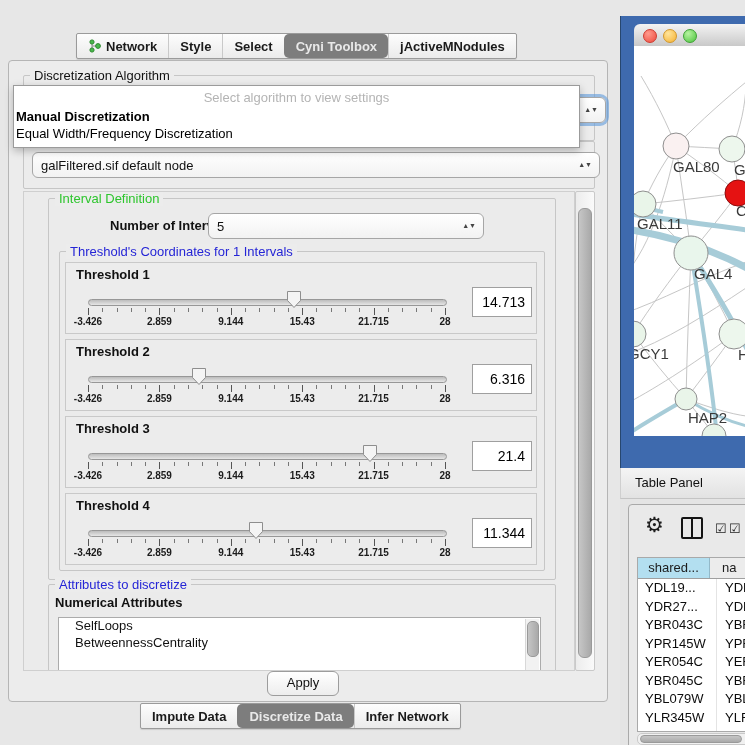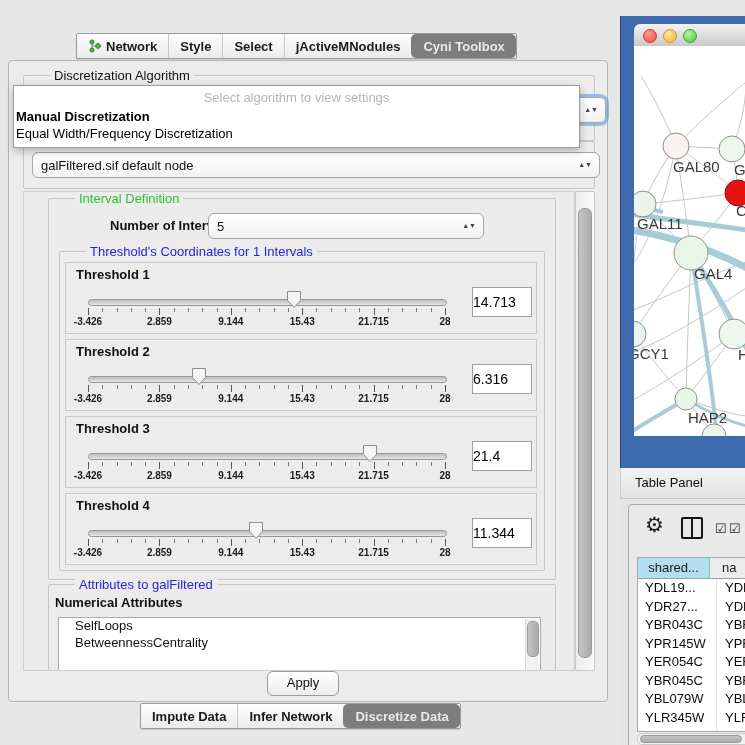--- a/index.html
+++ b/index.html
@@ -21,21 +21,21 @@
   #bottom-tabs{left:140px;top:703px;}
   .tab{display:flex;align-items:center;padding:0 11px;font-size:13px;font-weight:bold;color:#1a1a1a;
        border-left:1px solid #c9c9c9;white-space:nowrap;cursor:default;}
   .tab:first-child{border-left:none;}
   .tab.active{background:#7d7d7d;color:#e9e9e9;border-radius:5px;border-left-color:transparent;}
   .tab .tab-icon{margin-right:5px;display:inline-flex;}
   
   #card{position:absolute;left:8px;top:60px;width:598px;height:640px;background:#ececec;
         border:1px solid #b5b5b5;border-radius:4px;}
   .group{position:absolute;border:1px solid #c6c6c6;border-radius:2px;}
-  .legend{position:absolute;top:-8px;left:6px;background:#ececec;padding:0 4px;font-size:13px;color:#111;white-space:nowrap;margin-left:20px;}
+  .legend{position:absolute;top:-8px;left:6px;background:#ececec;padding:0 4px;font-size:13px;color:#111;white-space:nowrap;}
   .legend.green{color:#2dc52d;}
   .legend.blue{color:#2525d6;}
   
   .combo{position:absolute;background:linear-gradient(#ffffff,#f2f2f2);border:1px solid #a6a6a6;
          border-radius:6px;font-size:13px;color:#111;display:flex;align-items:center;
          padding:0 8px;white-space:nowrap;overflow:hidden;cursor:default;}
   .stepper{position:absolute;right:7px;top:50%;transform:translateY(-50%);display:flex;flex-direction:column;
            font-size:7px;line-height:6px;color:#444;}
   
   #algo-combo{left:22px;top:36px;width:557px;height:24px;
@@ -68,21 +68,21 @@
   .track{position:absolute;left:22px;top:36px;width:357px;height:5px;border:1px solid #979797;border-radius:4px;
          background:linear-gradient(#bcbcbc,#e6e6e6);cursor:default;}
   .thumb{position:absolute;top:27px;z-index:2;cursor:default;}
   .ticks-minor{position:absolute;left:22px;top:45px;width:358px;height:4px;
      background:repeating-linear-gradient(90deg,#777 0 1px,transparent 1px 14.28px);}
   .ticks-major{position:absolute;left:22px;top:45px;width:358px;height:7px;
      background:repeating-linear-gradient(90deg,#555 0 1px,transparent 1px 71.4px);}
   .scale{position:absolute;left:0;top:53px;width:100%;height:13px;}
   .scale span{position:absolute;transform:translateX(-50%);font-size:10px;font-weight:bold;color:#1c1c1c;white-space:nowrap;}
   .t-value{position:absolute;left:406px;top:24px;width:52px;height:28px;background:#fff;border:1px solid #9f9f9f;
-           font-size:14px;color:#000;text-align:left;padding-right:6px;line-height:28px;}
+           font-size:14px;color:#000;text-align:right;padding-right:6px;line-height:28px;}
   #group-attrs{left:24px;top:392px;width:506px;height:120px;}
   .attrs-heading{position:absolute;left:6px;top:10px;font-size:13px;font-weight:bold;color:#111;}
   #attr-list{position:absolute;left:9px;top:32px;width:481px;height:90px;background:#fff;border:1px solid #ababab;overflow:hidden;}
   .attr-item{padding-left:16px;font-size:13px;line-height:16.5px;color:#111;white-space:nowrap;cursor:default;}
   #attr-scroll{position:absolute;right:1px;top:1px;width:13px;height:88px;background:#f2f2f2;border-left:1px solid #d8d8d8;}
   #attr-scroll .vthumb{position:absolute;left:1px;top:2px;width:10px;height:34px;border-radius:5px;
            background:linear-gradient(90deg,#c6c6c6,#a9a9a9);border:1px solid #9a9a9a;}
   #apply-btn{position:absolute;left:258px;top:610px;width:70px;height:23px;background:linear-gradient(#fff,#ededed);
              border:1px solid #9c9c9c;border-radius:6px;font-size:13px;color:#111;text-align:center;line-height:21px;cursor:default;}
   
@@ -142,27 +142,27 @@
     <span class="tab-label">Network</span>
   </div>
         <div class="tab">
 
     <span class="tab-label">Style</span>
   </div>
         <div class="tab">
 
     <span class="tab-label">Select</span>
   </div>
+        <div class="tab active">
+
+    <span class="tab-label">Cyni Toolbox</span>
+  </div>
         <div class="tab">
 
     <span class="tab-label">jActiveMNodules</span>
-  </div>
-        <div class="tab active">
-
-    <span class="tab-label">Cyni Toolbox</span>
   </div>
       </div>
 
     <div id="card">
 
       <div class="group" id="group-disc">
         <span class="legend">Discretization Algorithm</span>
       </div>
 
       <div class="combo" id="algo-combo">
@@ -266,21 +266,21 @@
                     <span style="left: 307.6px;">21.715</span>
                     <span style="left: 379px;">28</span>
                   </div>
     <div class="t-value">11.344</div>
   </div>
               </div>
           </div>
         </div>
 
         <div class="group" id="group-attrs">
-          <span class="legend blue">Attributes to galFiltered</span>
+          <span class="legend blue">Attributes to discretize</span>
           <span class="attrs-heading">Numerical Attributes</span>
           <div id="attr-list">
             <div id="attr-items">
                 <div class="attr-item">SelfLoops</div>
                 <div class="attr-item">BetweennessCentrality</div>
               </div>
             <div id="attr-scroll">
                 <div class="vthumb"></div>
               </div>
           </div>
@@ -292,27 +292,27 @@
       </div>
 
       <div id="apply-btn">Apply</div>
     </div>
 
     <div id="bottom-tabs" class="tabstrip">
         <div class="tab">
 
     <span class="tab-label">Impute Data</span>
   </div>
+        <div class="tab active">
+
+    <span class="tab-label">Discretize Data</span>
+  </div>
         <div class="tab">
 
     <span class="tab-label">Infer Network</span>
-  </div>
-        <div class="tab active">
-
-    <span class="tab-label">Discretize Data</span>
   </div>
       </div>
   </div>
 
   <div id="right-side">
     <div id="net-frame">
       <div id="mac-titlebar">
         <span class="light" id="light-close"></span>
         <span class="light" id="light-min"></span>
         <span class="light" id="light-zoom"></span>

